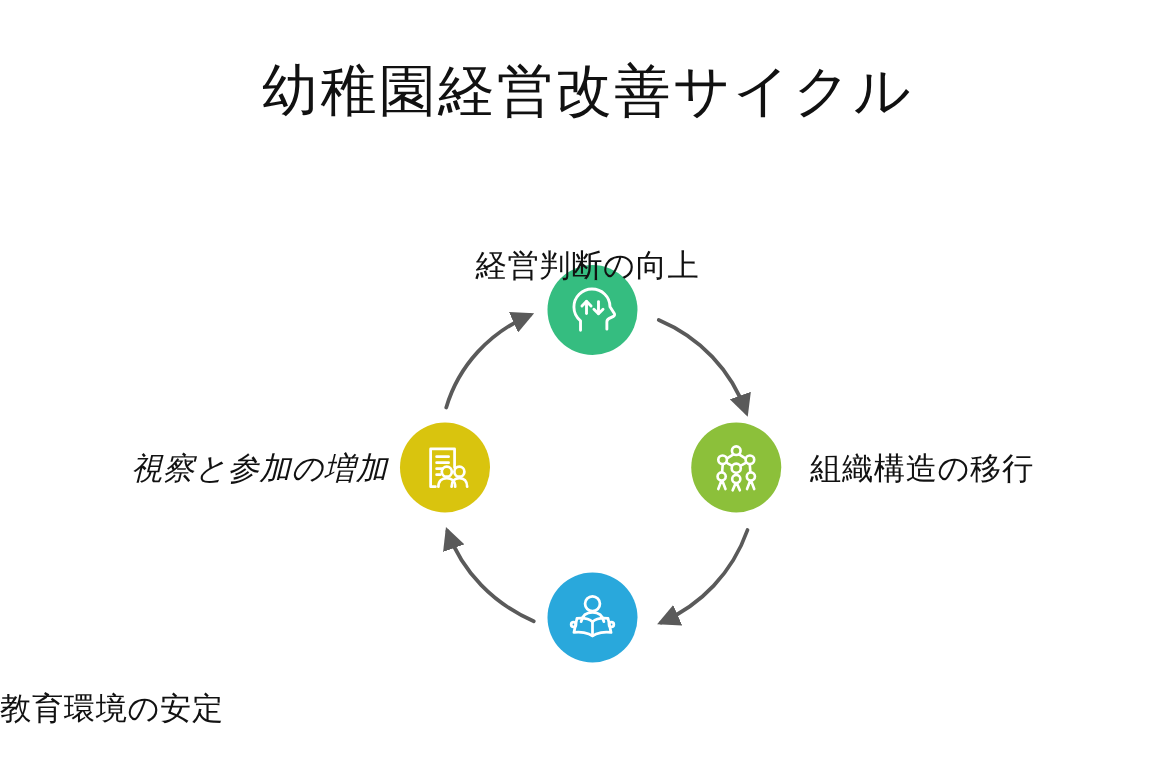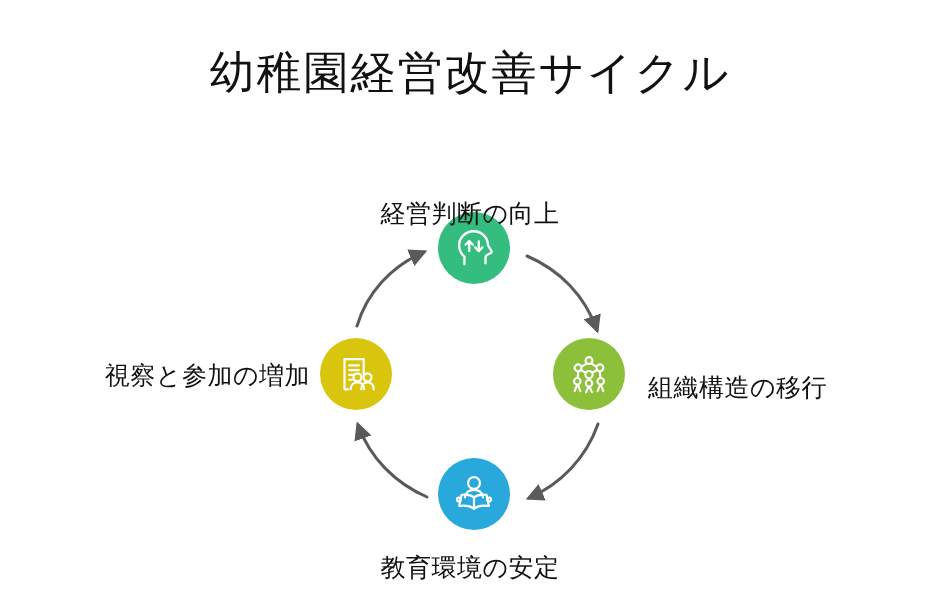--- a/index.html
+++ b/index.html
@@ -82,35 +82,36 @@
     letter-spacing: 0.5px;
   }
   .label-top {
     top: 160px;
     left: 0;
     width: 940px;
     text-align: center;
     margin-top: 38px;
   }
   .label-right {
-    top: 372px;
+    top: 360px;
     left: 648px;
     text-align: left;
   }
   .label-bottom {
     top: 552px;
     left: 0;
     width: 940px;
-    text-align: center;
+    text-align: left;
   }
   .label-left {
     top: 360px;
     left: 310px;
     transform: translateX(-100%);
     text-align: right;
+    font-style: italic;
   }
 </style>
 </head>
 <body>
 
 <div class="slide">
 
   <div class="title">幼稚園経営改善サイクル</div>
 
   <div class="cycle">

